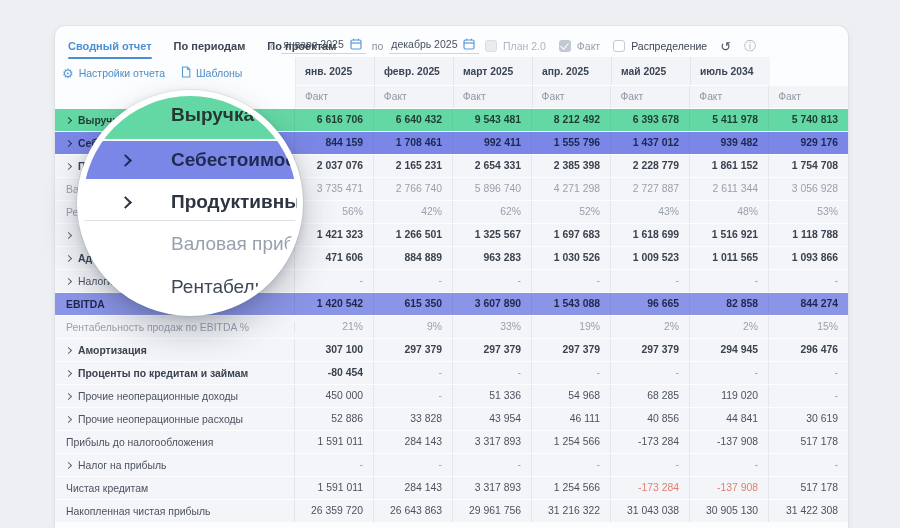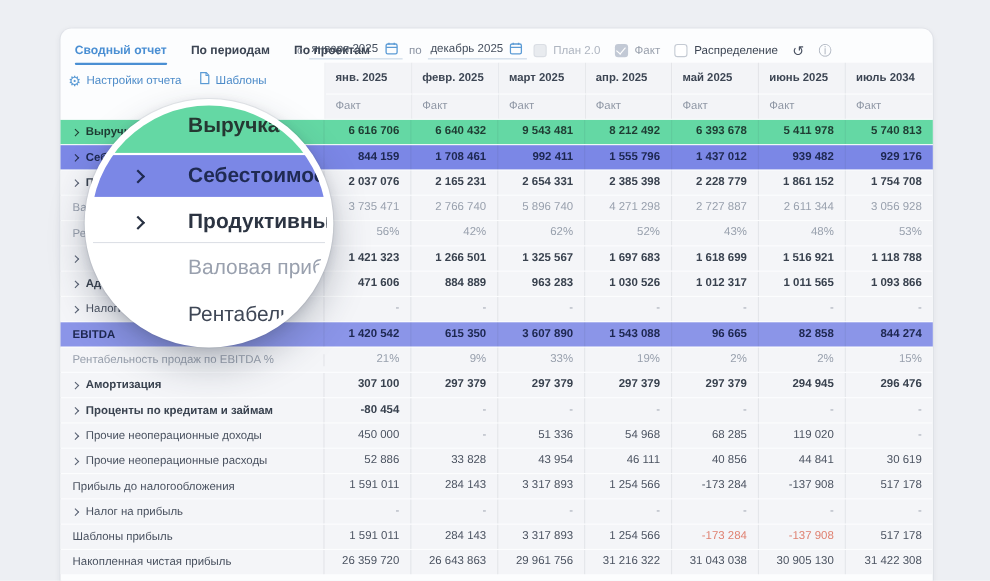--- a/index.html
+++ b/index.html
@@ -170,21 +170,20 @@
       </span>
     </div>
 
     <div class="thead">
       <div class="th-row" id="hdr-months">
           <div class="th m">янв. 2025</div>
           <div class="th m">февр. 2025</div>
           <div class="th m">март 2025</div>
           <div class="th m">апр. 2025</div>
           <div class="th m">май 2025</div>
-          <div class="th m">июнь 2025</div>
           <div class="th m">июль 2034</div>
         </div>
       <div class="th-row" id="hdr-facts">
           <div class="th f">Факт</div>
           <div class="th f">Факт</div>
           <div class="th f">Факт</div>
           <div class="th f">Факт</div>
           <div class="th f">Факт</div>
           <div class="th f">Факт</div>
           <div class="th f">Факт</div>
@@ -270,21 +269,21 @@
         </div>
         <div class="trow" style="top: 138px;">
           <div class="lblcell">
             <span class="chev"></span>
             <span class="lbl s-bold">Ад</span>
           </div>
           <div class="vcell s-bold">471 606</div>
           <div class="vcell s-bold">884 889</div>
           <div class="vcell s-bold">963 283</div>
           <div class="vcell s-bold">1 030 526</div>
-          <div class="vcell s-bold">1 012 317</div>
+          <div class="vcell s-bold">1 009 523</div>
           <div class="vcell s-bold">1 011 565</div>
           <div class="vcell s-bold">1 093 866</div>
         </div>
         <div class="trow" style="top: 161px;">
           <div class="lblcell">
             <span class="chev"></span>
             <span class="lbl s-plain">Налоги</span>
           </div>
           <div class="vcell s-plain v-dash">-</div>
           <div class="vcell s-plain v-dash">-</div>
@@ -390,21 +389,21 @@
           <div class="vcell s-plain v-dash">-</div>
           <div class="vcell s-plain v-dash">-</div>
           <div class="vcell s-plain v-dash">-</div>
           <div class="vcell s-plain v-dash">-</div>
           <div class="vcell s-plain v-dash">-</div>
           <div class="vcell s-plain v-dash">-</div>
           <div class="vcell s-plain v-dash">-</div>
         </div>
         <div class="trow" style="top: 368px;">
           <div class="lblcell">
-            <span class="lbl s-plain">Шаблоны прибыль</span>
+            <span class="lbl s-plain">Чистая кредитам</span>
           </div>
           <div class="vcell s-plain">1 591 011</div>
           <div class="vcell s-plain">284 143</div>
           <div class="vcell s-plain">3 317 893</div>
           <div class="vcell s-plain">1 254 566</div>
           <div class="vcell s-plain v-red">-173 284</div>
           <div class="vcell s-plain v-red">-137 908</div>
           <div class="vcell s-plain">517 178</div>
         </div>
         <div class="trow" style="top: 391px;">

